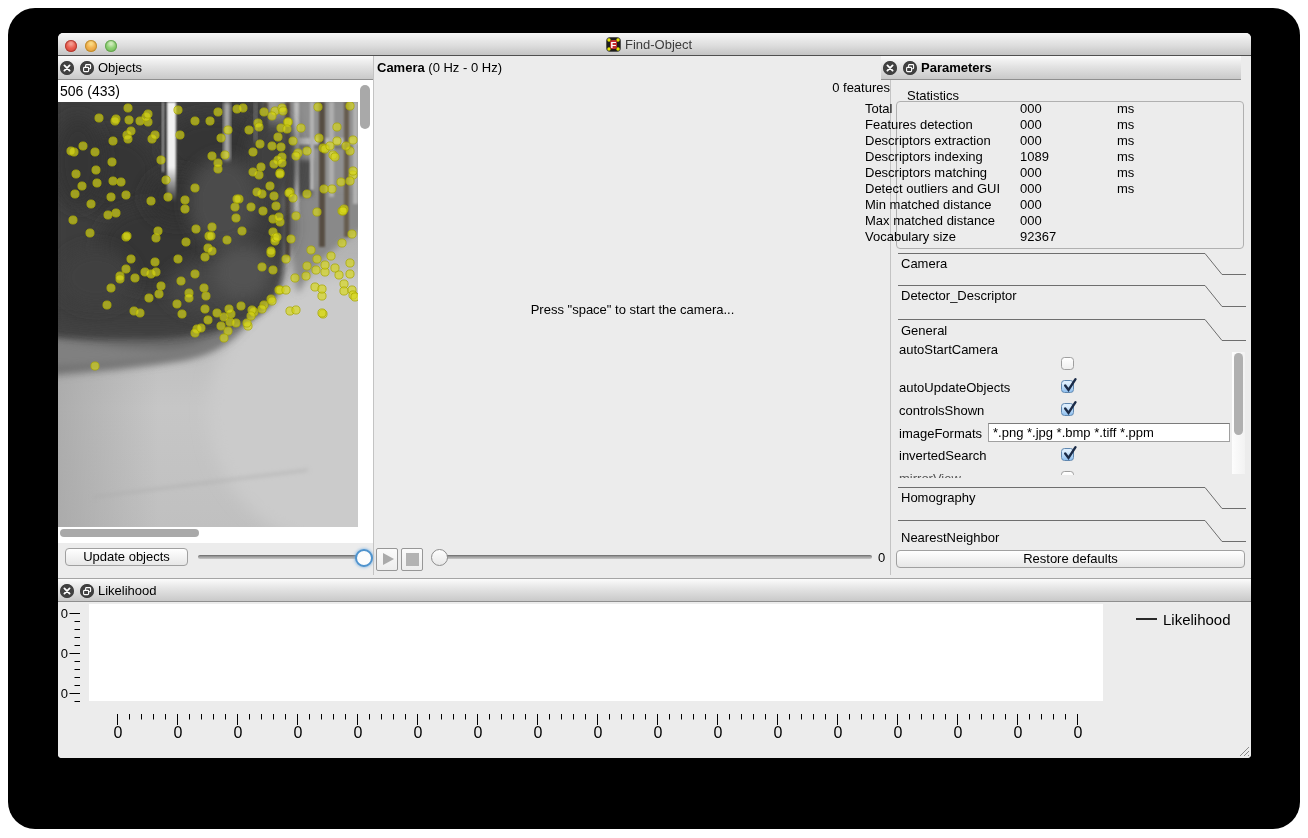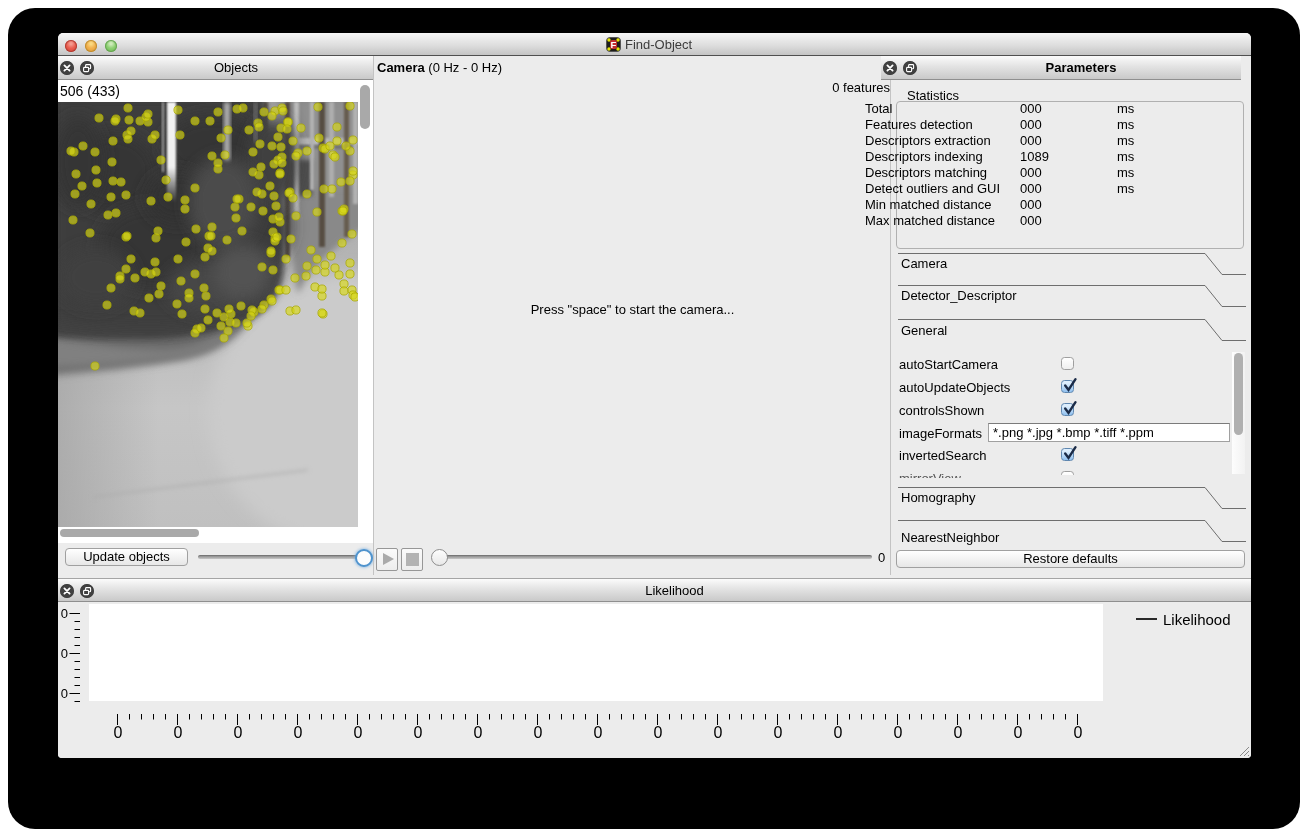--- a/index.html
+++ b/index.html
@@ -16,21 +16,21 @@
 #tl-r{left:7px;background:radial-gradient(circle at 50% 30%,#f49a8e 10%,#ea5f51 45%,#d94437);box-shadow:inset 0 0 1px 1px #ad3b31;}
 #tl-y{left:27px;background:radial-gradient(circle at 50% 30%,#fad87f 10%,#f1b04e 45%,#e59e37);box-shadow:inset 0 0 1px 1px #bb8a2e;}
 #tl-g{left:47px;background:radial-gradient(circle at 50% 30%,#cdeab9 10%,#8ed073 45%,#6fbc55);box-shadow:inset 0 0 1px 1px #64a150;}
 #appicon{position:absolute;left:548px;top:4px;width:15px;height:15px;}
 #wtitle{position:absolute;left:567px;top:4px;font-size:13px;color:#3c3c3c;}
 
 .docktitle{position:absolute;height:24px;
  background:linear-gradient(#fbfbfb,#e3e3e3 45%,#c9c9c9);
  border-bottom:1px solid #8f8f8f;}
 .dbtn{position:absolute;top:5px;width:14px;height:14px;border-radius:50%;background:#404040;}
-.dtext{position:absolute;top:4px;left:0;right:0;text-align:center;font-size:13px;color:#000;}
+.dtext{position:absolute;top:4px;left:0;right:0;font-size:13px;color:#000;}
 
 #objscroll{position:absolute;left:0;top:47px;width:316px;height:463px;background:#fff;}
 #objlabel{position:absolute;left:2px;top:50px;font-size:14px;}
 #objimg{position:absolute;left:0;top:69px;width:300px;height:425px;}
 #vthumb{position:absolute;left:302px;top:52px;width:10px;height:44px;background:#a9a9a9;border-radius:5px;}
 #hthumb{position:absolute;left:2px;top:496px;width:139px;height:8px;background:#a9a9a9;border-radius:4px;}
 .macbtn{position:absolute;height:18px;border:1px solid #a0a0a0;border-radius:4px;
  background:linear-gradient(#ffffff,#f3f3f3 50%,#e7e7e7);text-align:center;font-size:13px;line-height:16px;}
 #updbtn{left:7px;top:515px;width:123px;}
 .groove{position:absolute;height:4px;background:linear-gradient(#8e8e8e,#c8c8c8);border-radius:2px;border-top:1px solid #777;}
@@ -460,35 +460,36 @@
   <div id="statlabel">Statistics</div>
   <div id="statbox"></div>
   <div class="srow" style="top:68px;">Total<b>000</b><i>ms</i></div>
   <div class="srow" style="top:84px;">Features detection<b>000</b><i>ms</i></div>
   <div class="srow" style="top:100px;">Descriptors extraction<b>000</b><i>ms</i></div>
   <div class="srow" style="top:116px;">Descriptors indexing<b>1089</b><i>ms</i></div>
   <div class="srow" style="top:132px;">Descriptors matching<b>000</b><i>ms</i></div>
   <div class="srow" style="top:148px;">Detect outliers and GUI<b>000</b><i>ms</i></div>
   <div class="srow" style="top:164px;">Min matched distance<b>000</b></div>
   <div class="srow" style="top:180px;">Max matched distance<b>000</b></div>
+  <div class="srow" style="top:196px;">Vocabulary size<b>92367</b></div>
 
   <svg class="tab" style="top:220px;" viewBox="0 0 360 22">
       <path d="M7 0.5 H314 L331 21.5 H355" fill="none" stroke="#6e6e6e" stroke-width="1"></path>
     </svg>
   <div class="tabtext" style="top:223px;">Camera</div>
   <svg class="tab" style="top:252px;" viewBox="0 0 360 22">
       <path d="M7 0.5 H314 L331 21.5 H355" fill="none" stroke="#6e6e6e" stroke-width="1"></path>
     </svg>
   <div class="tabtext" style="top:255px;">Detector_Descriptor</div>
   <svg class="tab" style="top:286px;" viewBox="0 0 360 22">
       <path d="M7 0.5 H314 L331 21.5 H355" fill="none" stroke="#6e6e6e" stroke-width="1"></path>
     </svg>
   <div class="tabtext" style="top:290px;text-align:center;">General</div>
 
-  <div class="prow" style="top:324px;text-align:center;">autoStartCamera</div>
+  <div class="prow" style="top:309px;text-align:center;">autoStartCamera</div>
   <div class="cb" style="top:324px;"></div>
   <div class="prow" style="top:347px;">autoUpdateObjects</div>
   <div class="cb cbc" style="top:347px;">
       <svg width="20" height="20" viewBox="0 0 20 20">
         <path d="M5.2 9.5 L8.5 14 L15.5 3.2" fill="none" stroke="#1b2b47" stroke-width="2.4" stroke-linecap="round"></path>
       </svg>
     </div>
   <div class="prow" style="top:370px;">controlsShown</div>
   <div class="cb cbc" style="top:370px;">
       <svg width="20" height="20" viewBox="0 0 20 20">

